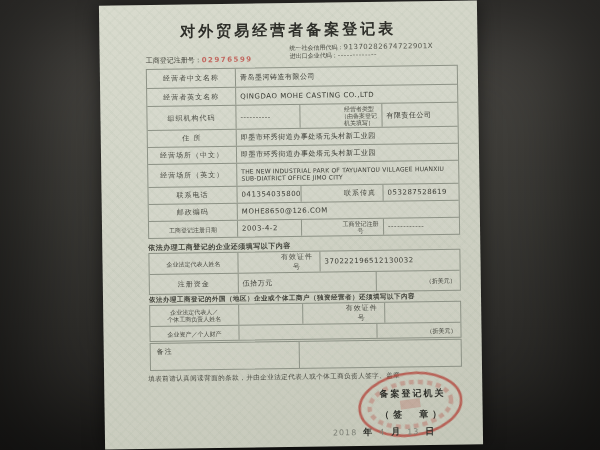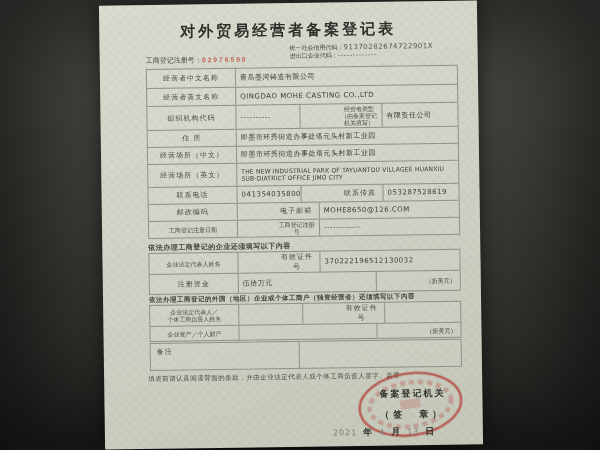--- a/index.html
+++ b/index.html
@@ -17,21 +17,21 @@
       linear-gradient(160deg,#d9dbce 0%,#cfd1c4 55%,#c5c7b9 100%);
     transform:rotate(-0.8deg);
     box-shadow:0 0 20px rgba(0,0,0,.55);
     color:#3c3d37;
   }
   .title{position:absolute;top:18px;left:0;width:100%;text-align:center;
     font-size:15px;font-weight:bold;letter-spacing:3px;color:#2e2f2a;}
   .codes{position:absolute;right:16px;top:41px;font-size:6px;line-height:8px;color:#46473f;text-align:left;width:172px;}
   .codes .val{letter-spacing:.5px;color:#55564d;}
   .formno{position:absolute;left:46px;top:51px;font-size:7px;color:#46473f;}
-  .formno .red{color:#c2675f;letter-spacing:1.5px;font-weight:bold;font-family:Liberation Mono, monospace;}
+  .formno .red{color:#c2675f;letter-spacing:1.5px;font-weight:bold;}
   
   .t{position:absolute;left:46px;width:312px;border:1px solid #8d9286;box-sizing:border-box;background:rgba(255,255,255,.06);}
   .r{display:flex;box-sizing:border-box;}
   .r + .r{border-top:1px solid #8d9286;}
   .c{box-sizing:border-box;display:flex;align-items:center;padding:1px 4px;overflow:hidden;}
   .c + .c{border-left:1px solid #8d9286;}
   .lab{justify-content:center;text-align:center;font-size:7px;color:#4b4c44;letter-spacing:1px;}
   .val{justify-content:flex-start;text-align:left;font-size:7px;color:#3a3b34;letter-spacing:.5px;}
   .w1{width:88px;} .w2{width:64px;} .w3{width:82px;padding-left:40px;} .w4{flex:1;}
   .wv{flex:1;} .wu{width:84px;}
@@ -100,25 +100,25 @@
       <div class="c val wv eng">THE NEW INDUSTRIAL PARK OF TAYUANTOU VILLAGEE HUANXIU SUB-DIATRICT OFFICE JIMO CITY</div>
     </div>
     <div class="r h17">
       <div class="c lab w1">联系电话</div>
       <div class="c val w2">041354035800</div>
       <div class="c lab w3">联系传真</div>
       <div class="c val w4">053287528619</div>
     </div>
     <div class="r h17">
       <div class="c lab w1">邮政编码</div>
-      <div class="c lab w3">电子邮箱</div>
       <div class="c val w4">MOHE8650@126.COM</div>
     </div>
     <div class="r h17">
       <div class="c lab w1 tiny">工商登记注册日期</div>
+      <div class="c val w2">2003-4-2</div>
       <div class="c lab w3 tiny">工商登记注册号</div>
       <div class="c val w4">------------</div>
     </div>
   </div>
 
   <div class="heading" style="top:238px;">依法办理工商登记的企业还须填写以下内容</div>
   <div class="t" style="top:248px;">
     <div class="r h20">
       <div class="c lab w1 tiny">企业法定代表人姓名</div>
       <div class="c lab w3">有效证件号</div>
@@ -163,18 +163,18 @@
     <ellipse cx="56" cy="36" rx="41" ry="22" fill="none" stroke="#b23c32" stroke-width="4.5" stroke-dasharray="5 4" opacity="0.30"></ellipse>
     <rect x="46" y="31" width="20" height="9" fill="#b23c32" opacity="0.22"></rect>
   </svg>
 
   <div class="authority">
     <div class="a1">备案登记机关</div>
     <div class="a2">（签　章）</div>
   </div>
 
   <div class="dateline">
-    <span class="gray">2021</span><span class="unit">年</span>
+    <span class="gray">2018</span><span class="unit">年</span>
     <span class="gray">4</span><span class="unit">月</span>
     <span class="gray">13</span><span class="unit">日</span>
   </div>
 
 </div>
 
 </body></html>

